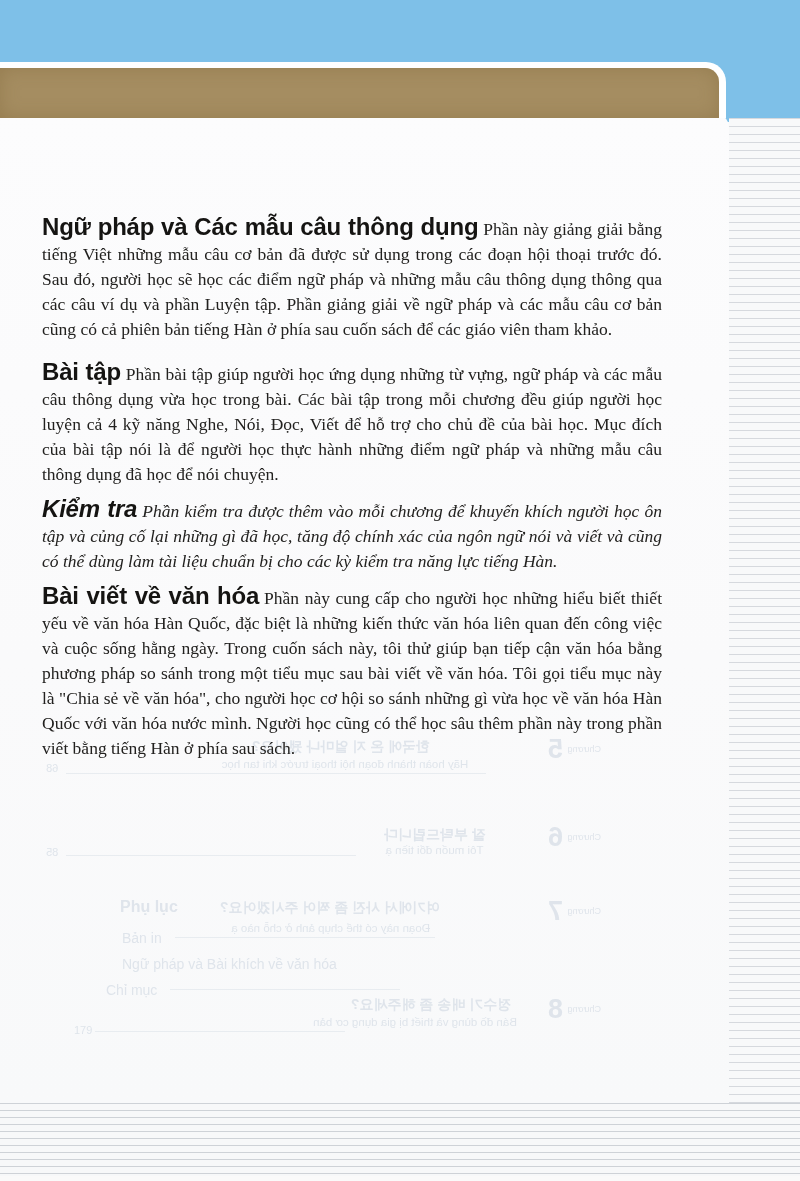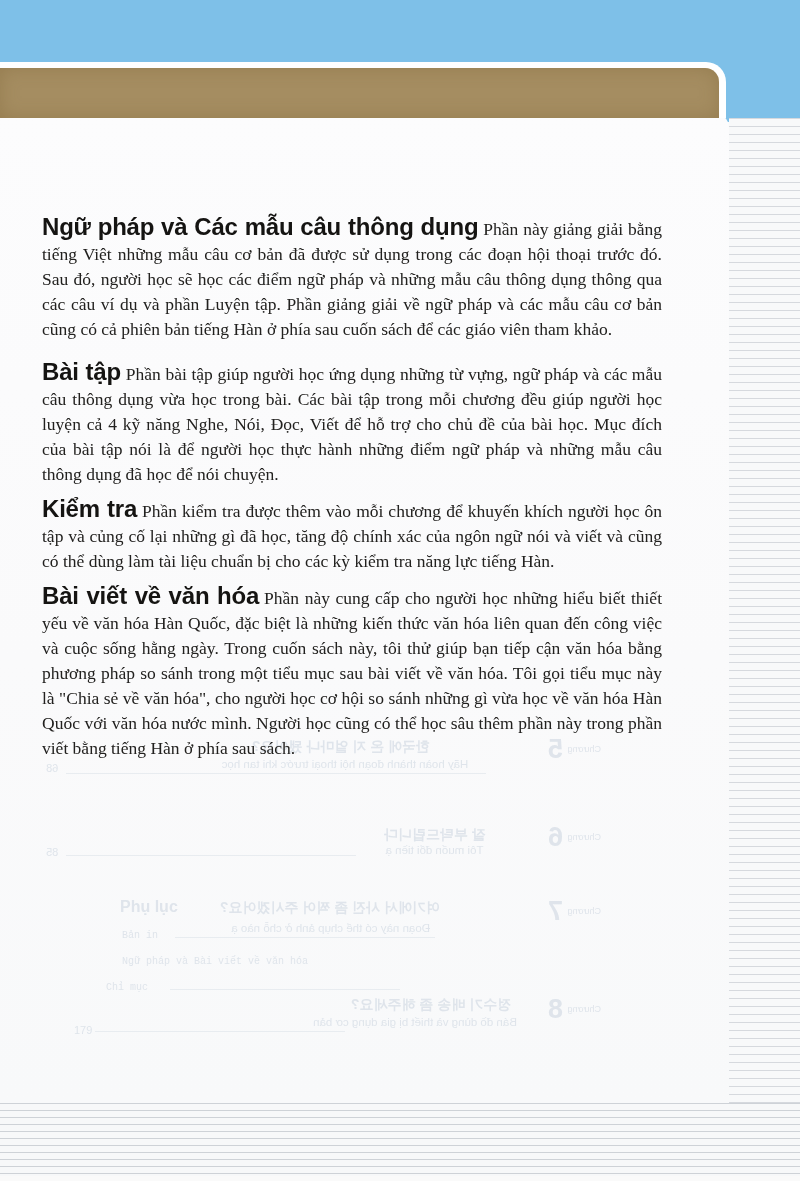--- a/index.html
+++ b/index.html
@@ -32,21 +32,21 @@
   .bleed div{position:absolute;white-space:nowrap;}
   .mir{transform:scaleX(-1);}
   .b-kr{font-size:14px;font-family:"Liberation Sans",sans-serif;font-weight:bold;text-align:center;}
   .b-vi{font-size:11.5px;font-family:"Liberation Sans",sans-serif;text-align:center;}
   .b-badge{font-family:"Liberation Sans",sans-serif;}
   .b-badge .w{font-size:9px;vertical-align:6px;}
   .b-badge .n{font-size:27px;font-weight:bold;}
   .b-pg{font-size:11px;font-family:"Liberation Sans",sans-serif;}
   .b-line{border-top:1px solid #e7ebf0;height:0;}
   .b-apx-h{font-size:16px;font-weight:bold;font-family:"Liberation Sans",sans-serif;text-align:right;}
-  .b-apx-i{font-size:10px;font-family:Liberation Mono, monospace;}
+  .b-apx-i{font-size:14px;font-family:Liberation Sans, sans-serif;}
 </style>
 </head>
 <body>
 
 <div class="scene">
 
   <div class="sky"></div>
 
   <div class="edges-right"></div>
 
@@ -68,21 +68,21 @@
       <div class="b-badge mir" style="left:548px;top:710px;">
         <span class="w">Chương</span>
         <span class="n">6</span>
       </div>
       <div class="b-pg mir" style="left:46px;top:734px;">85</div>
       <div class="b-line" style="left:66px;top:743px;width:290px;"></div>
 
       <div class="b-apx-h" style="left:120px;top:786px;">Phụ lục</div>
       <div class="b-apx-i" style="left:122px;top:818px;">Bản in</div>
       <div class="b-line" style="left:175px;top:825px;width:260px;"></div>
-      <div class="b-apx-i" style="left:122px;top:844px;">Ngữ pháp và Bài viết về văn hóa</div>
+      <div class="b-apx-i" style="left:122px;top:844px;">Ngữ pháp và Bài khích về văn hóa</div>
       <div class="b-apx-i" style="left:106px;top:870px;">Chỉ mục</div>
       <div class="b-line" style="left:170px;top:877px;width:230px;"></div>
 
       <div class="b-kr mir" style="left:225px;top:787px;width:215px;">여기에서 사진 좀 찍어 주시겠어요?</div>
       <div class="b-vi mir" style="left:235px;top:810px;width:195px;">Đoạn này có thể chụp ảnh ở chỗ nào ạ</div>
       <div class="b-badge mir" style="left:548px;top:784px;">
         <span class="w">Chương</span>
         <span class="n">7</span>
       </div>
 
@@ -94,21 +94,21 @@
       </div>
       <div class="b-pg" style="left:74px;top:912px;">179</div>
       <div class="b-line" style="left:95px;top:919px;width:250px;"></div>
 
     </div>
 
     <p class="para" style="top:84px;"><span class="h">Ngữ pháp và Các mẫu câu thông dụng</span><span>Phần này giảng giải bằng tiếng Việt những mẫu câu cơ bản đã được sử dụng trong các đoạn hội thoại trước đó. Sau đó, người học sẽ học các điểm ngữ pháp và những mẫu câu thông dụng thông qua các câu ví dụ và phần Luyện tập. Phần giảng giải về ngữ pháp và các mẫu câu cơ bản cũng có cả phiên bản tiếng Hàn ở phía sau cuốn sách để các giáo viên tham khảo.</span></p>
 
     <p class="para" style="top:229px;"><span class="h">Bài tập</span><span>Phần bài tập giúp người học ứng dụng những từ vựng, ngữ pháp và các mẫu câu thông dụng vừa học trong bài. Các bài tập trong mỗi chương đều giúp người học luyện cả 4 kỹ năng Nghe, Nói, Đọc, Viết để hỗ trợ cho chủ đề của bài học. Mục đích của bài tập nói là để người học thực hành những điểm ngữ pháp và những mẫu câu thông dụng đã học để nói chuyện.</span></p>
 
-    <p class="para" style="top:366px;"><span class="h">Kiểm tra</span><span>Phần kiểm tra được thêm vào mỗi chương để khuyến khích người học ôn tập và củng cố lại những gì đã học, tăng độ chính xác của ngôn ngữ nói và viết và cũng có thể dùng làm tài liệu chuẩn bị cho các kỳ kiểm tra năng lực tiếng Hàn.</span></p>
+    <p class="para" style="top:366px;font-style:italic;"><span class="h">Kiểm tra</span><span>Phần kiểm tra được thêm vào mỗi chương để khuyến khích người học ôn tập và củng cố lại những gì đã học, tăng độ chính xác của ngôn ngữ nói và viết và cũng có thể dùng làm tài liệu chuẩn bị cho các kỳ kiểm tra năng lực tiếng Hàn.</span></p>
 
     <p class="para" style="top:453px;"><span class="h">Bài viết về văn hóa</span><span>Phần này cung cấp cho người học những hiểu biết thiết yếu về văn hóa Hàn Quốc, đặc biệt là những kiến thức văn hóa liên quan đến công việc và cuộc sống hằng ngày. Trong cuốn sách này, tôi thử giúp bạn tiếp cận văn hóa bằng phương pháp so sánh trong một tiểu mục sau bài viết về văn hóa. Tôi gọi tiểu mục này là "Chia sẻ về văn hóa", cho người học cơ hội so sánh những gì vừa học về văn hóa Hàn Quốc với văn hóa nước mình. Người học cũng có thể học sâu thêm phần này trong phần viết bằng tiếng Hàn ở phía sau sách.</span></p>
 
   </div>
 
   <div class="band-outline">
     <div class="band"></div>
   </div>
 
   <div class="edges-bottom"></div>

